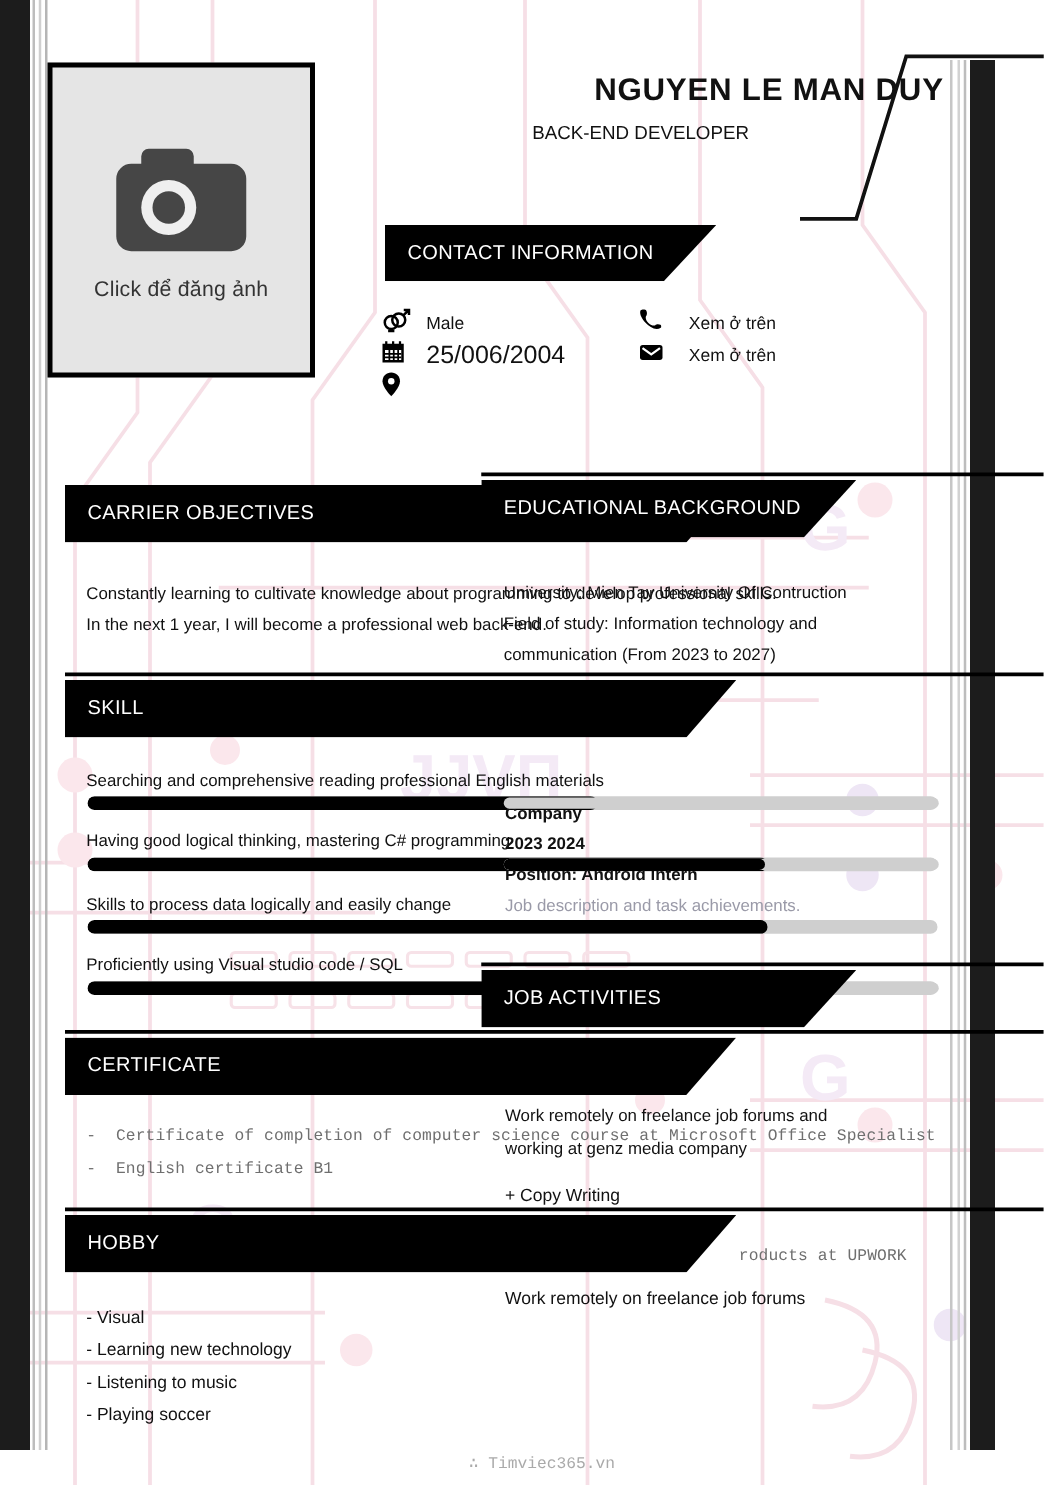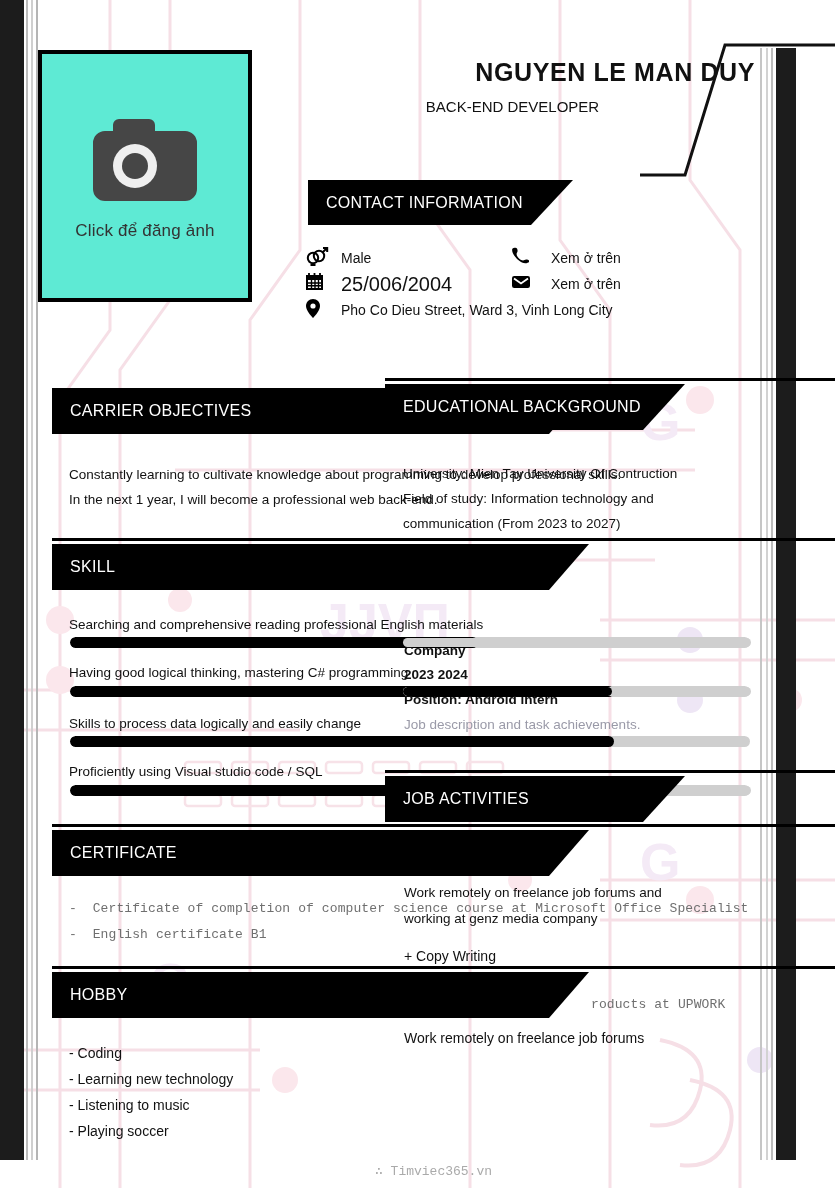--- a/index.html
+++ b/index.html
@@ -24,21 +24,21 @@
   .bar-right-g2 { position:absolute; left:766px; top:48px; width:2px; height:1112px; background:#d2d2d2; z-index:3;}
   .bar-right-g3 { position:absolute; left:771px; top:48px; width:2px; height:1112px; background:#bdbdbd; z-index:3;}
   .bar-right-black { position:absolute; left:776px; top:48px; width:20px; height:1112px; background:#1c1c1c; z-index:3;}
 
   
   .hdr-deco { position:absolute; left:640px; top:35px; width:200px; height:160px; z-index:2; }
 
   
   .photo-box{
     position:absolute; left:38px; top:50px; width:214px; height:252px;
-    background:#5eead4; border:4px solid #000; z-index:4;
+    background:#e5e5e5; border:4px solid #000; z-index:4;
     display:flex; flex-direction:column; align-items:center; justify-content:center;
   }
   .cam-icon{ width:124px; height:92px; }
   .photo-label{ font-size:17px; color:#333; margin-top:14px; letter-spacing:.2px; }
 
   
   .name{
     position:absolute; left:270px; top:58px; width:485px; text-align:right;
     font-size:25px; font-weight:bold; letter-spacing:.6px; z-index:4;
   }
@@ -216,21 +216,20 @@
     <span style="font-size:14px;">Xem ở trên</span>
   </div>
 
   <div style="display:flex; align-items:center; height:26px;">
     <span style="width:36px;">
       <svg width="16" height="21" viewBox="0 0 16 21">
           <path d="M8 1 C4 1 1 4 1 8 c0 5 7 12 7 12 s7 -7 7 -12 c0 -4 -3 -7 -7 -7z" fill="#000"></path>
           <circle cx="8" cy="8" r="2.6" fill="#fff"></circle>
         </svg>
     </span>
-    <span style="font-size:14px;">Pho Co Dieu Street, Ward 3, Vinh Long City</span>
   </div>
 </div>
 
 <div class="ribbon" style="left:52px; top:388px; width:537px; height:46px; font-size:16px; clip-path:polygon(0 0,100% 0,calc(100% - 40px) 100%,0 100%);">
   <span>CARRIER OBJECTIVES</span>
 </div>
 <div class="txt" style="left:69px; top:465px; width:660px;">Constantly learning to cultivate knowledge about programming to develop professional skills.</div>
 <div class="txt" style="left:69px; top:490px; width:660px;">In the next 1 year, I will become a professional web back-end.</div>
 
 <div class="rule" style="left:385px; top:378px; width:450px;"></div>
@@ -287,21 +286,21 @@
 <div class="txt" style="left:404px; top:909px;">working at genz media company</div>
 <div class="txt" style="left:404px; top:946px; font-size:14px;">+ Copy Writing</div>
 <div class="txt muted" style="left:404px; top:971px; font-size:14px;">Job position</div>
 <div class="txt mono" style="left:591px; top:996px;">roducts at UPWORK</div>
 <div class="txt" style="left:404px; top:1028px; font-size:14px;">Work remotely on freelance job forums</div>
 
 <div class="rule" style="left:52px; top:966px; width:783px;"></div>
 <div class="ribbon" style="left:52px; top:972px; width:537px; height:46px; font-size:16px; clip-path:polygon(0 0,100% 0,calc(100% - 40px) 100%,0 100%);">
   <span>HOBBY</span>
 </div>
-<div class="txt" style="left:69px; top:1043px; font-size:14px;"> - Coding</div>
+<div class="txt" style="left:69px; top:1043px; font-size:14px;"> - Visual</div>
 <div class="txt" style="left:69px; top:1069px; font-size:14px;">- Learning  new technology</div>
 <div class="txt" style="left:69px; top:1095px; font-size:14px;">- Listening to music</div>
 <div class="txt" style="left:69px; top:1121px; font-size:14px;">- Playing soccer</div>
 
 <div class="pill" style="left:403px; top:638px; width:348px;">
     <i style="width:0%"></i>
   </div>
 <div class="pill" style="left:403px; top:687px; width:348px;">
     <i style="width:60%"></i>
   </div>

